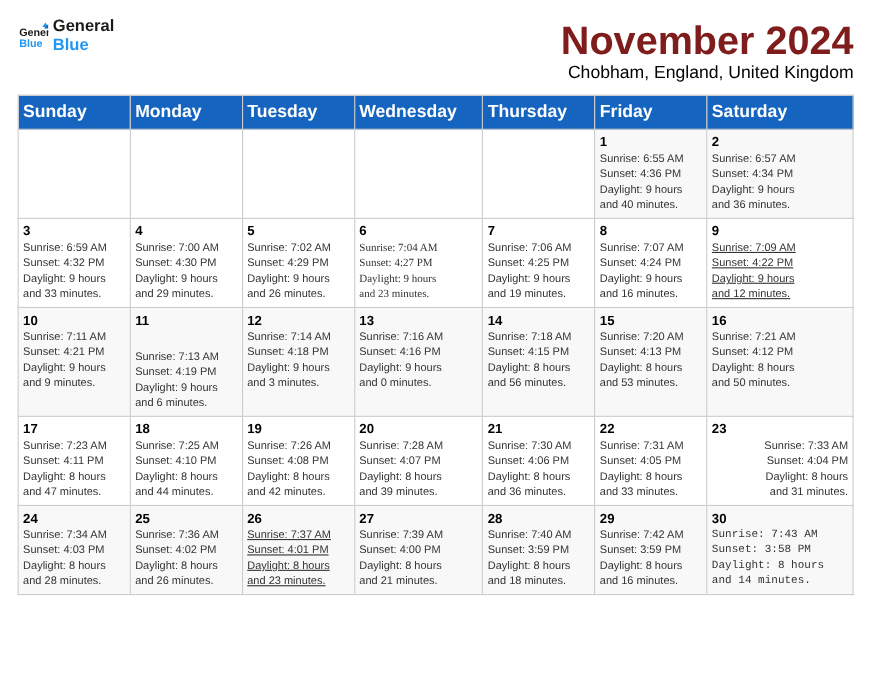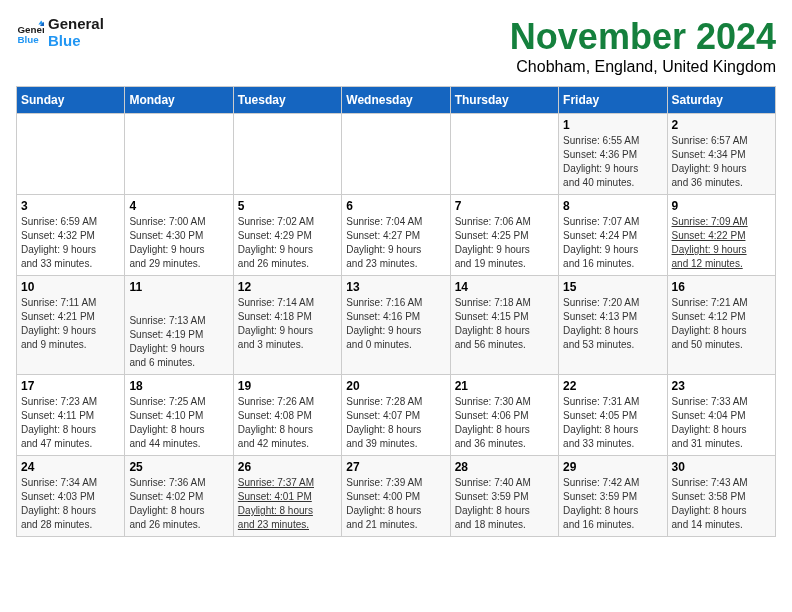--- a/index.html
+++ b/index.html
@@ -24,37 +24,37 @@
     .logo-icon {
       width: 28px;
       height: 28px;
     }
     .title-section {
       text-align: right;
     }
     .main-title {
       font-size: 36px;
       font-weight: bold;
-      color: #15803d;
+      color: #7f1d1d;
     }
     .subtitle {
       font-size: 16px;
       color: #000000;
     }
     table {
       width: 100%;
       border-collapse: collapse;
       font-size: 10.5px;
     }
     thead tr th {
       background-color: #1565C0;
       color: #fff;
       padding: 6px 4px;
       text-align: left;
-      font-size: 12px;
+      font-size: 16px;
       font-weight: bold;
       border: 1px solid #ccc;
       margin-top: 16px;
     }
     tbody tr td {
       border: 1px solid #ccc;
       padding: 4px;
       vertical-align: top;
       min-height: 70px;
       background: #fff;
@@ -150,21 +150,21 @@
         </td>
         <td>
           <span class="day-num">5</span>
           <div class="day-info" style="white-space: pre-line;">Sunrise: 7:02 AM
 Sunset: 4:29 PM
 Daylight: 9 hours
 and 26 minutes.</div>
         </td>
         <td>
           <span class="day-num">6</span>
-          <div class="day-info" style="white-space: pre-line;">Sunrise: 7:04 AM
+          <div class="day-info" style="white-space: pre-line; font-family: Liberation Serif, serif;">Sunrise: 7:04 AM
 Sunset: 4:27 PM
 Daylight: 9 hours
 and 23 minutes.</div>
         </td>
         <td>
           <span class="day-num">7</span>
           <div class="day-info" style="white-space: pre-line;">Sunrise: 7:06 AM
 Sunset: 4:25 PM
 Daylight: 9 hours
 and 19 minutes.</div>
@@ -273,21 +273,21 @@
         </td>
         <td>
           <span class="day-num">22</span>
           <div class="day-info" style="white-space: pre-line;">Sunrise: 7:31 AM
 Sunset: 4:05 PM
 Daylight: 8 hours
 and 33 minutes.</div>
         </td>
         <td>
           <span class="day-num">23</span>
-          <div class="day-info" style="white-space: pre-line;">Sunrise: 7:33 AM
+          <div class="day-info" style="white-space: pre-line; text-align: right;">Sunrise: 7:33 AM
 Sunset: 4:04 PM
 Daylight: 8 hours
 and 31 minutes.</div>
         </td>
       </tr>
       <tr>
         <td>
           <span class="day-num">24</span>
           <div class="day-info" style="white-space: pre-line;">Sunrise: 7:34 AM
 Sunset: 4:03 PM
@@ -324,20 +324,20 @@
         </td>
         <td>
           <span class="day-num">29</span>
           <div class="day-info" style="white-space: pre-line;">Sunrise: 7:42 AM
 Sunset: 3:59 PM
 Daylight: 8 hours
 and 16 minutes.</div>
         </td>
         <td>
           <span class="day-num">30</span>
-          <div class="day-info" style="white-space: pre-line;">Sunrise: 7:43 AM
+          <div class="day-info" style="white-space: pre-line; font-family: Liberation Mono, monospace;">Sunrise: 7:43 AM
 Sunset: 3:58 PM
 Daylight: 8 hours
 and 14 minutes.</div>
         </td>
       </tr>
     </tbody>
 </table>
 
 </body></html>

